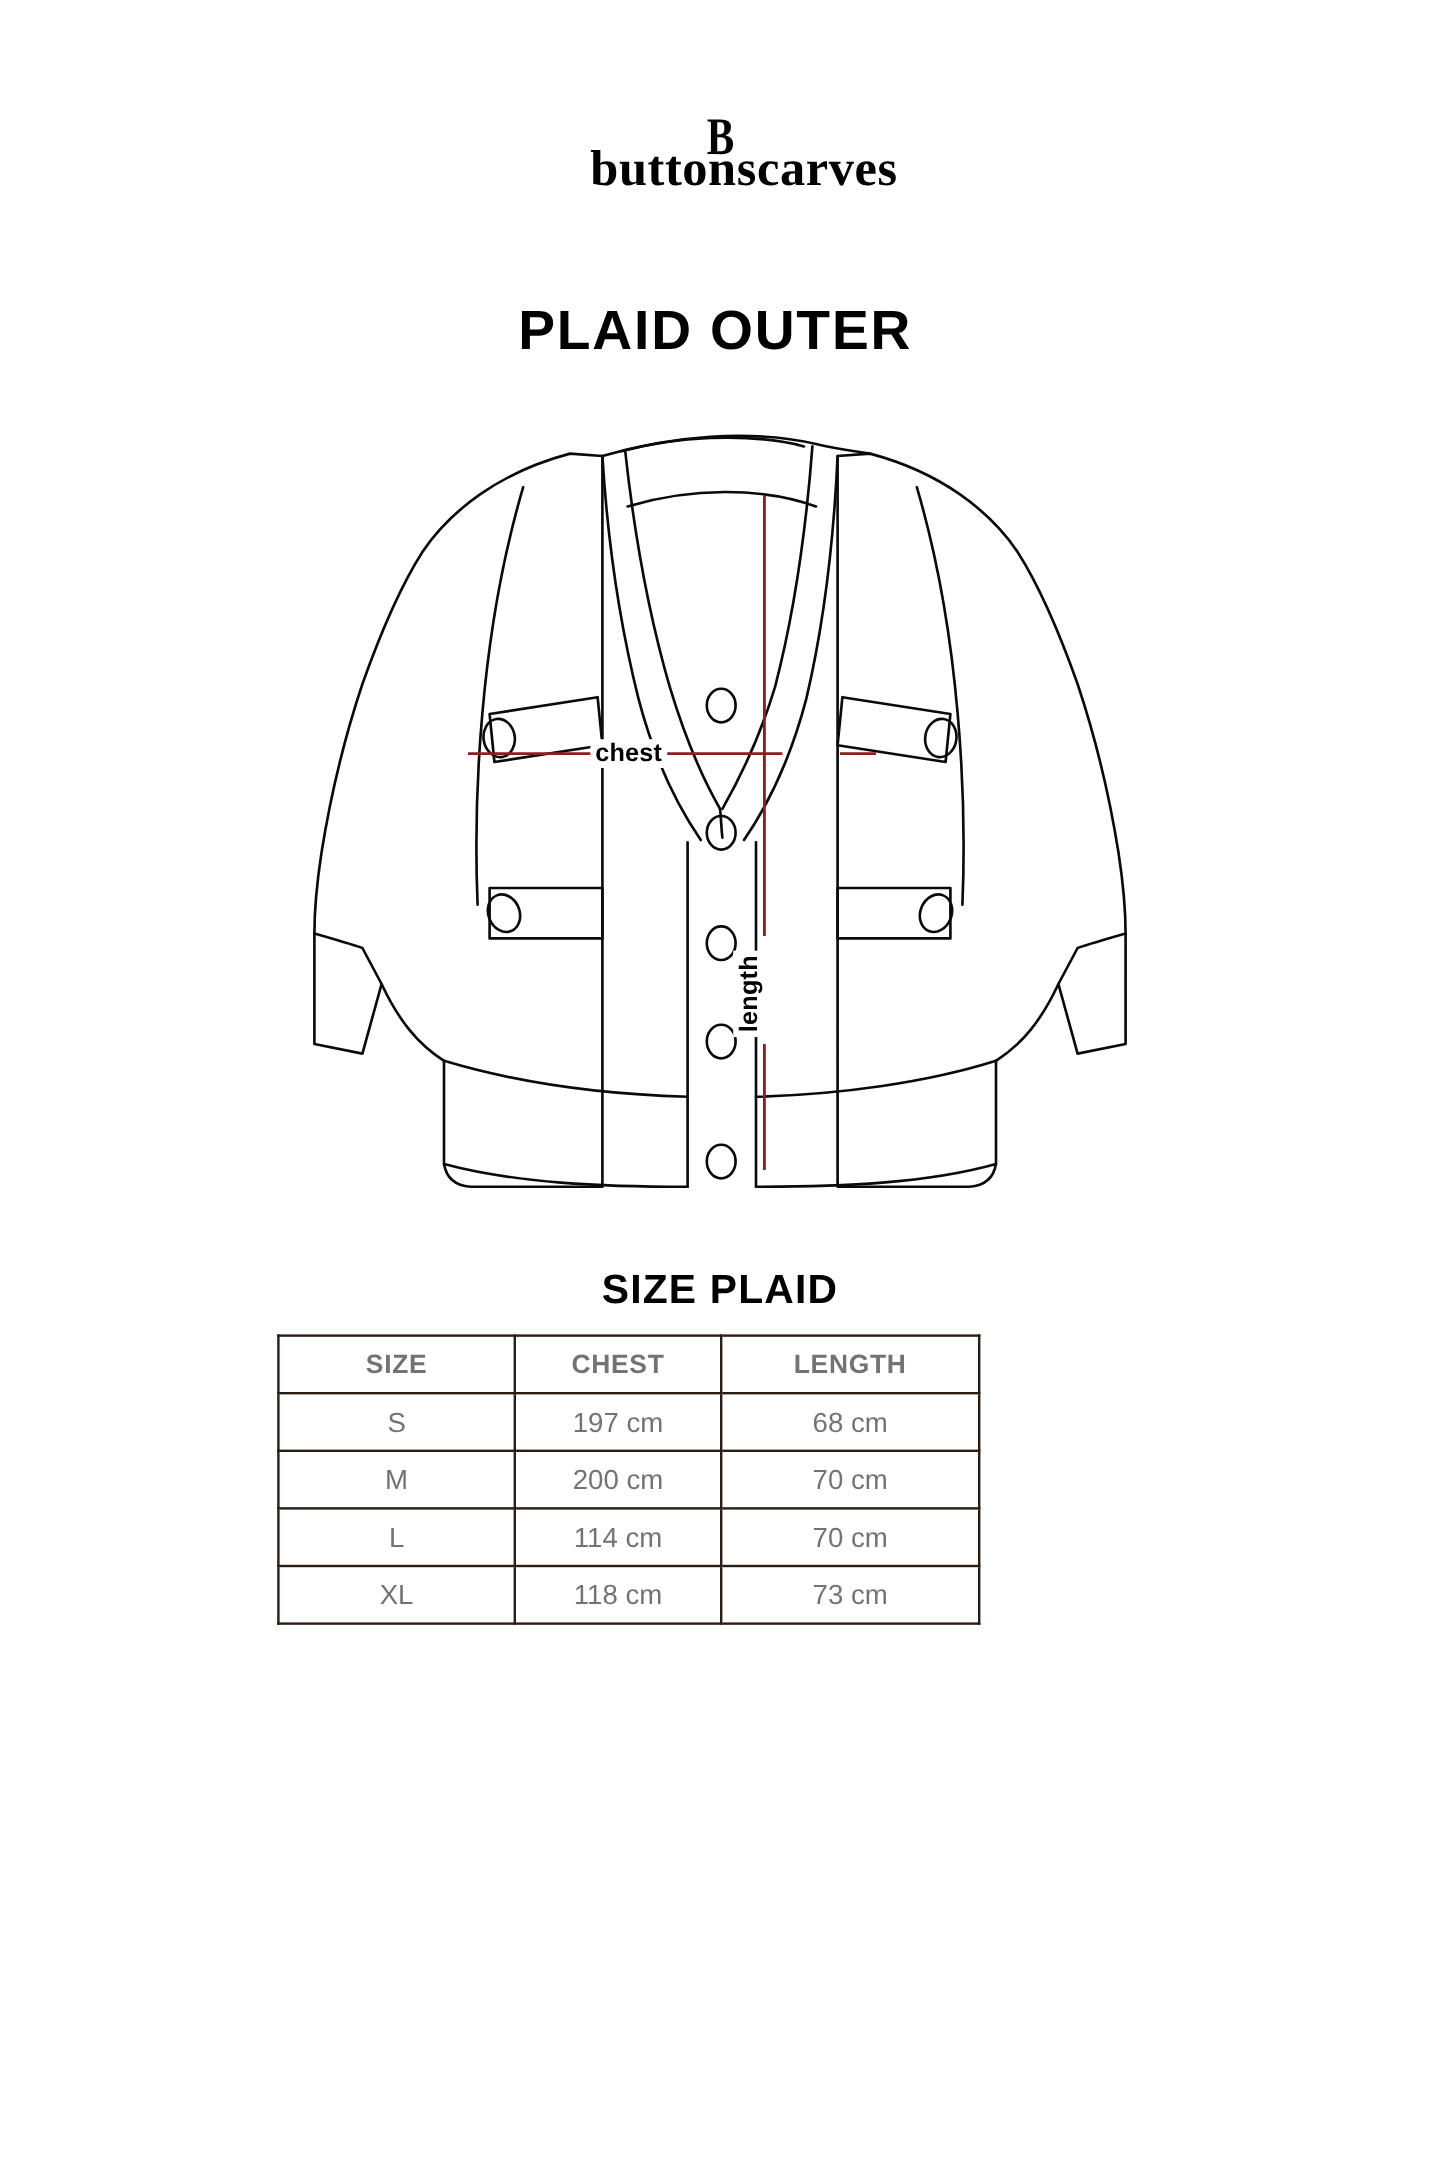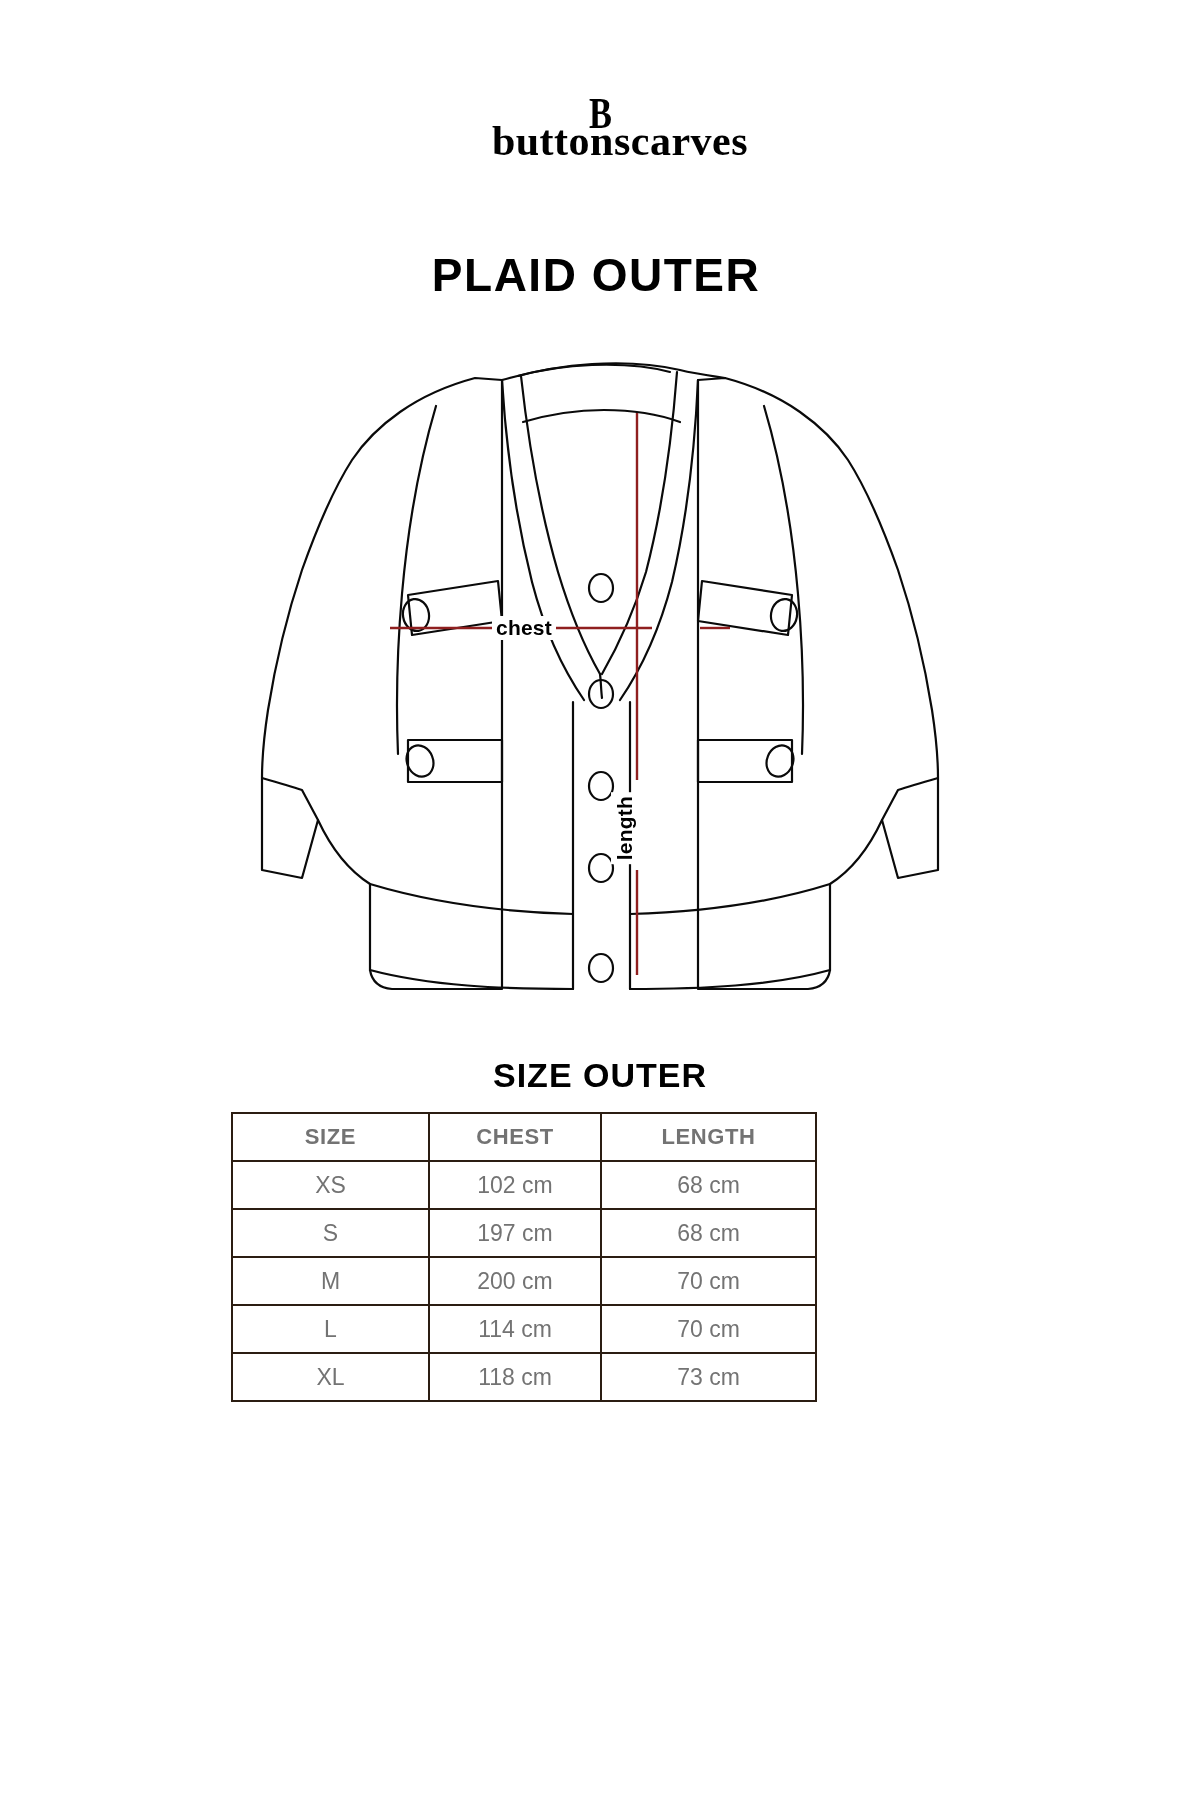--- a/index.html
+++ b/index.html
@@ -229,43 +229,38 @@
 
       <line x1="397" y1="63" x2="397" y2="430"></line>
       <line x1="397" y1="520" x2="397" y2="625"></line>
     </g>
   </svg>
 </div>
 
 <div class="label-chest">chest</div>
 <div class="label-length">length</div>
 
-<div class="chart-heading">SIZE OUTER</div>
+<div class="chart-heading">SIZE PLAID</div>
 
 <div class="size-table-wrap">
   <table class="size-table">
     <colgroup>
       <col class="c-size">
         <col class="c-chest">
         <col class="c-length">
     </colgroup>
     <thead>
       <tr>
         <th>SIZE</th>
         <th>CHEST</th>
         <th>LENGTH</th>
       </tr>
     </thead>
     <tbody>
       <tr>
-        <td>XS</td>
-        <td>102 cm</td>
-        <td>68 cm</td>
-      </tr>
-      <tr>
         <td>S</td>
         <td>197 cm</td>
         <td>68 cm</td>
       </tr>
       <tr>
         <td>M</td>
         <td>200 cm</td>
         <td>70 cm</td>
       </tr>
       <tr>

